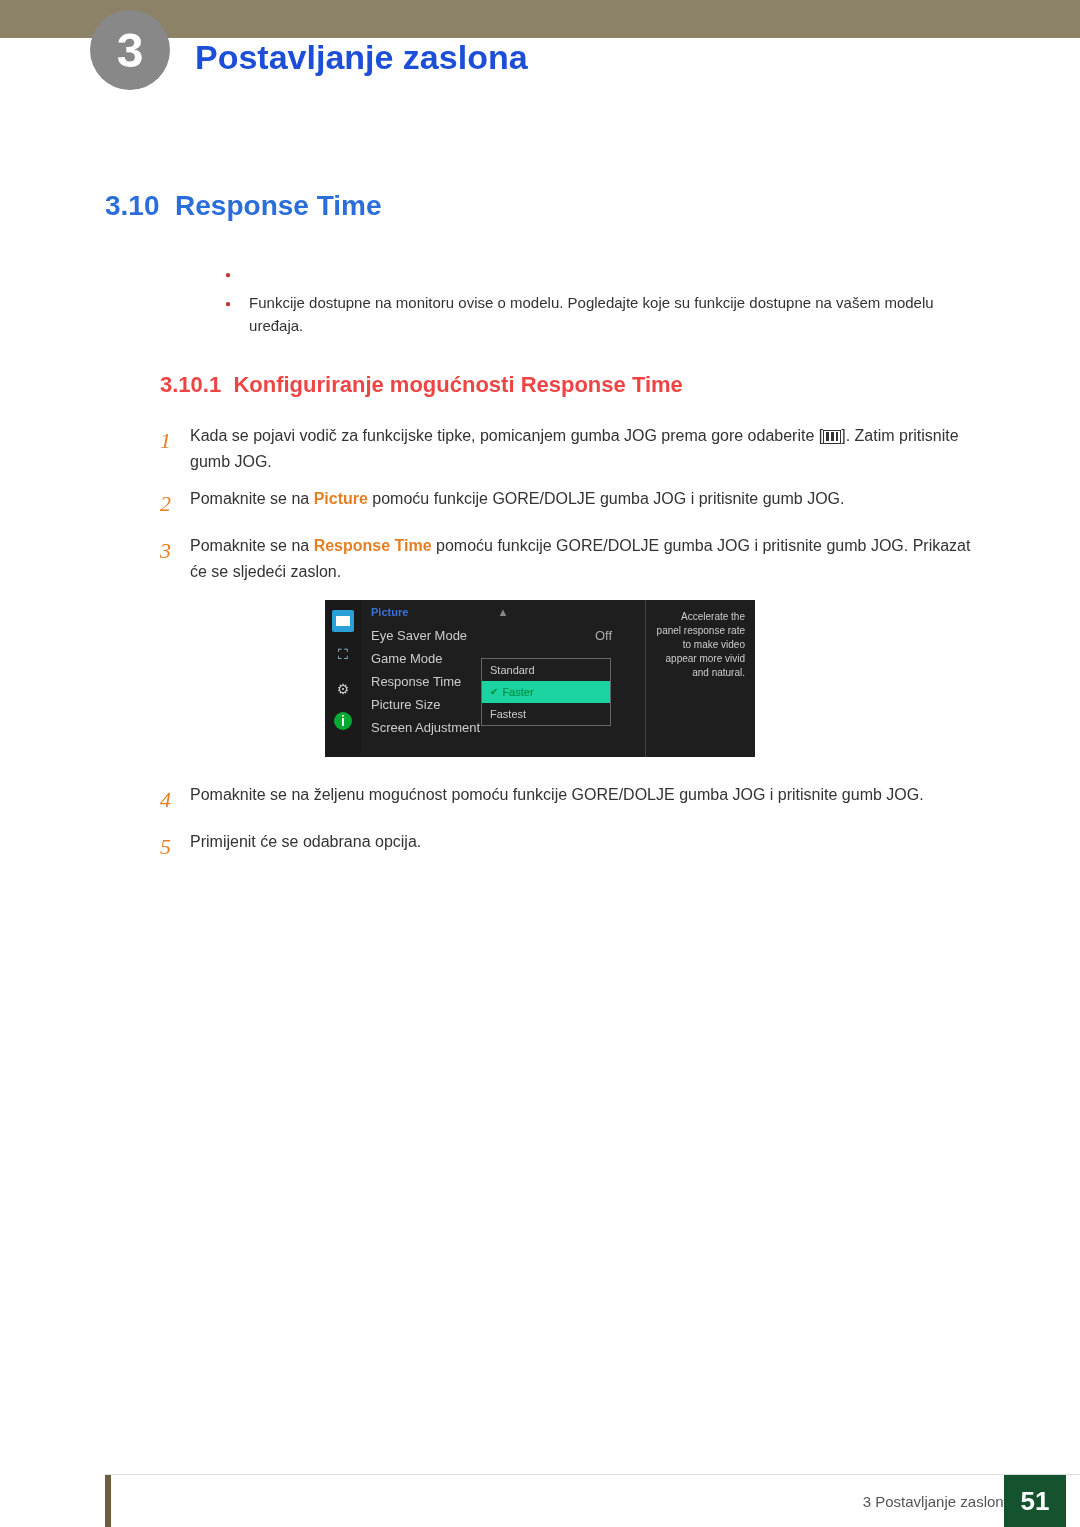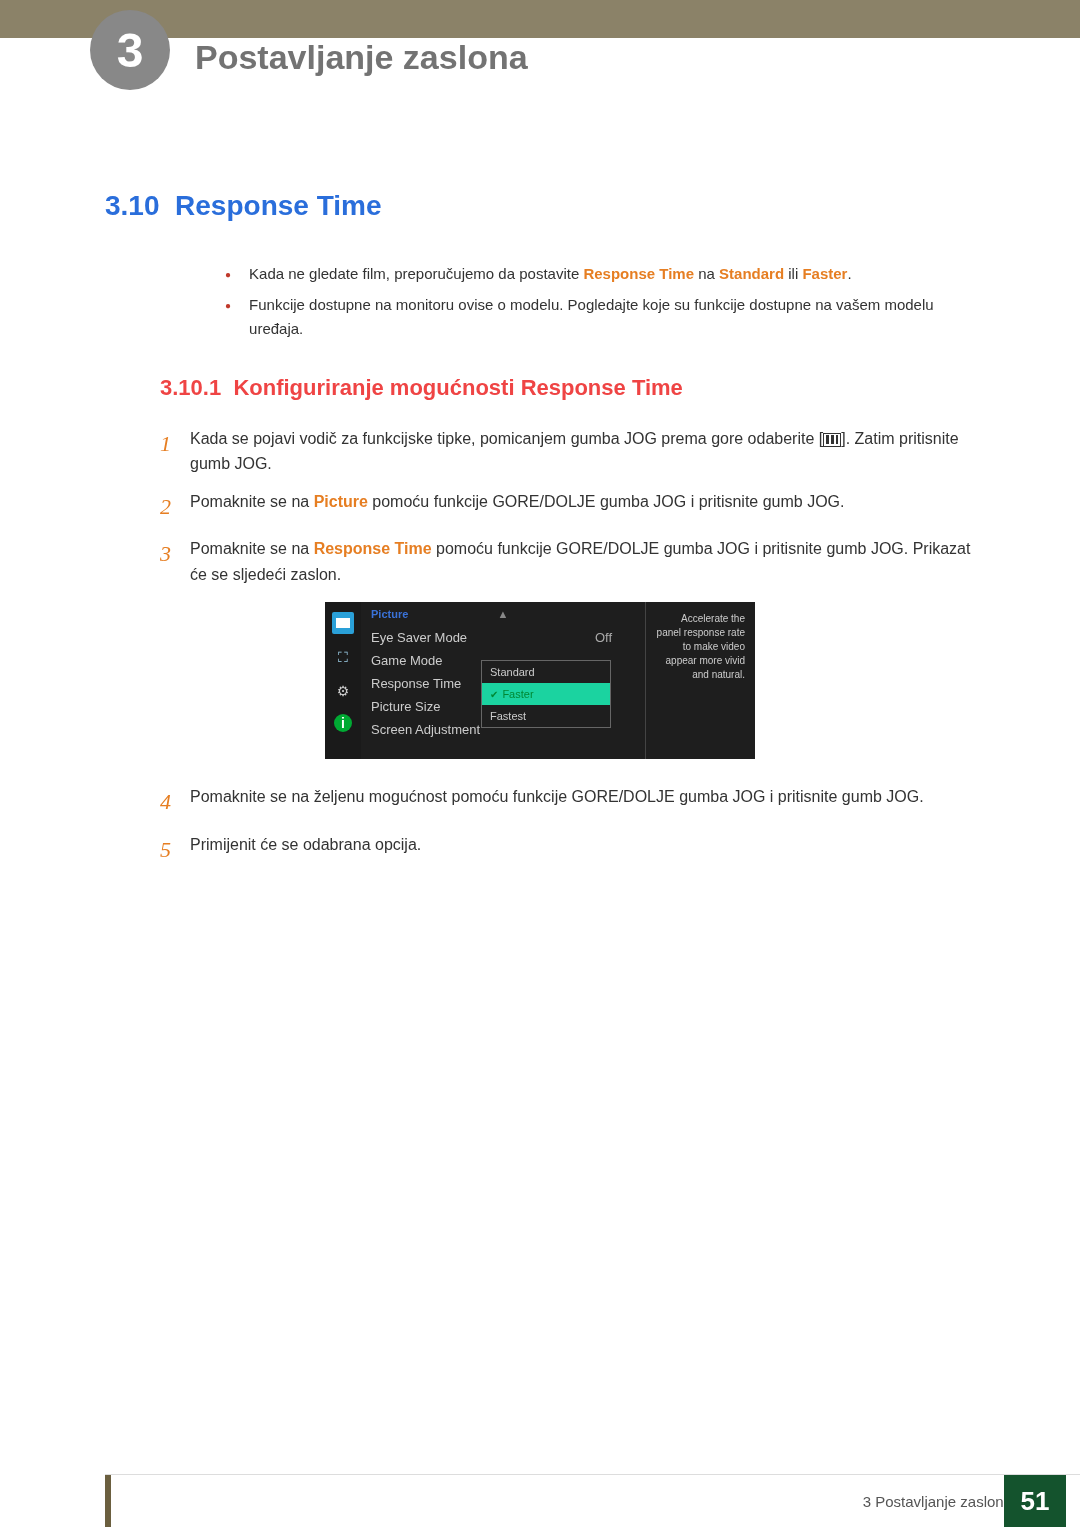--- a/index.html
+++ b/index.html
@@ -31,21 +31,21 @@
     color: #fff;
     font-size: 48px;
     font-weight: bold;
   }
   .chapter-title {
     position: absolute;
     left: 195px;
     top: 38px;
     font-size: 34px;
     font-weight: bold;
-    color: #737373;
+    color: #1d4ed8;
   }
   .content {
     position: absolute;
     top: 190px;
     left: 105px;
     right: 105px;
   }
   .section-head {
     font-size: 28px;
     font-weight: bold;
@@ -233,23 +233,20 @@
 <div class="content">
 
   <div class="section-head">
     <span>3.10</span>&nbsp;&nbsp;<span>Response Time</span>
   </div>
 
 
   <div class="note-list">
     <div class="note-item">
       <span class="bullet">●</span>
-      <div>
-        <span>Kada ne gledate film, preporučujemo da postavite </span><span class="strong-orange">Response Time</span><span> na </span><span class="strong-orange">Standard</span><span> ili </span><span class="strong-orange">Faster</span><span>.</span>
-      </div>
     </div>
     <div class="note-item">
       <span class="bullet">●</span>
       <div>Funkcije dostupne na monitoru ovise o modelu. Pogledajte koje su funkcije dostupne na vašem modelu uređaja.</div>
     </div>
   </div>
 
   <div class="subhead">
     <span>3.10.1</span>&nbsp;&nbsp;<span>Konfiguriranje mogućnosti Response Time</span>
   </div>

